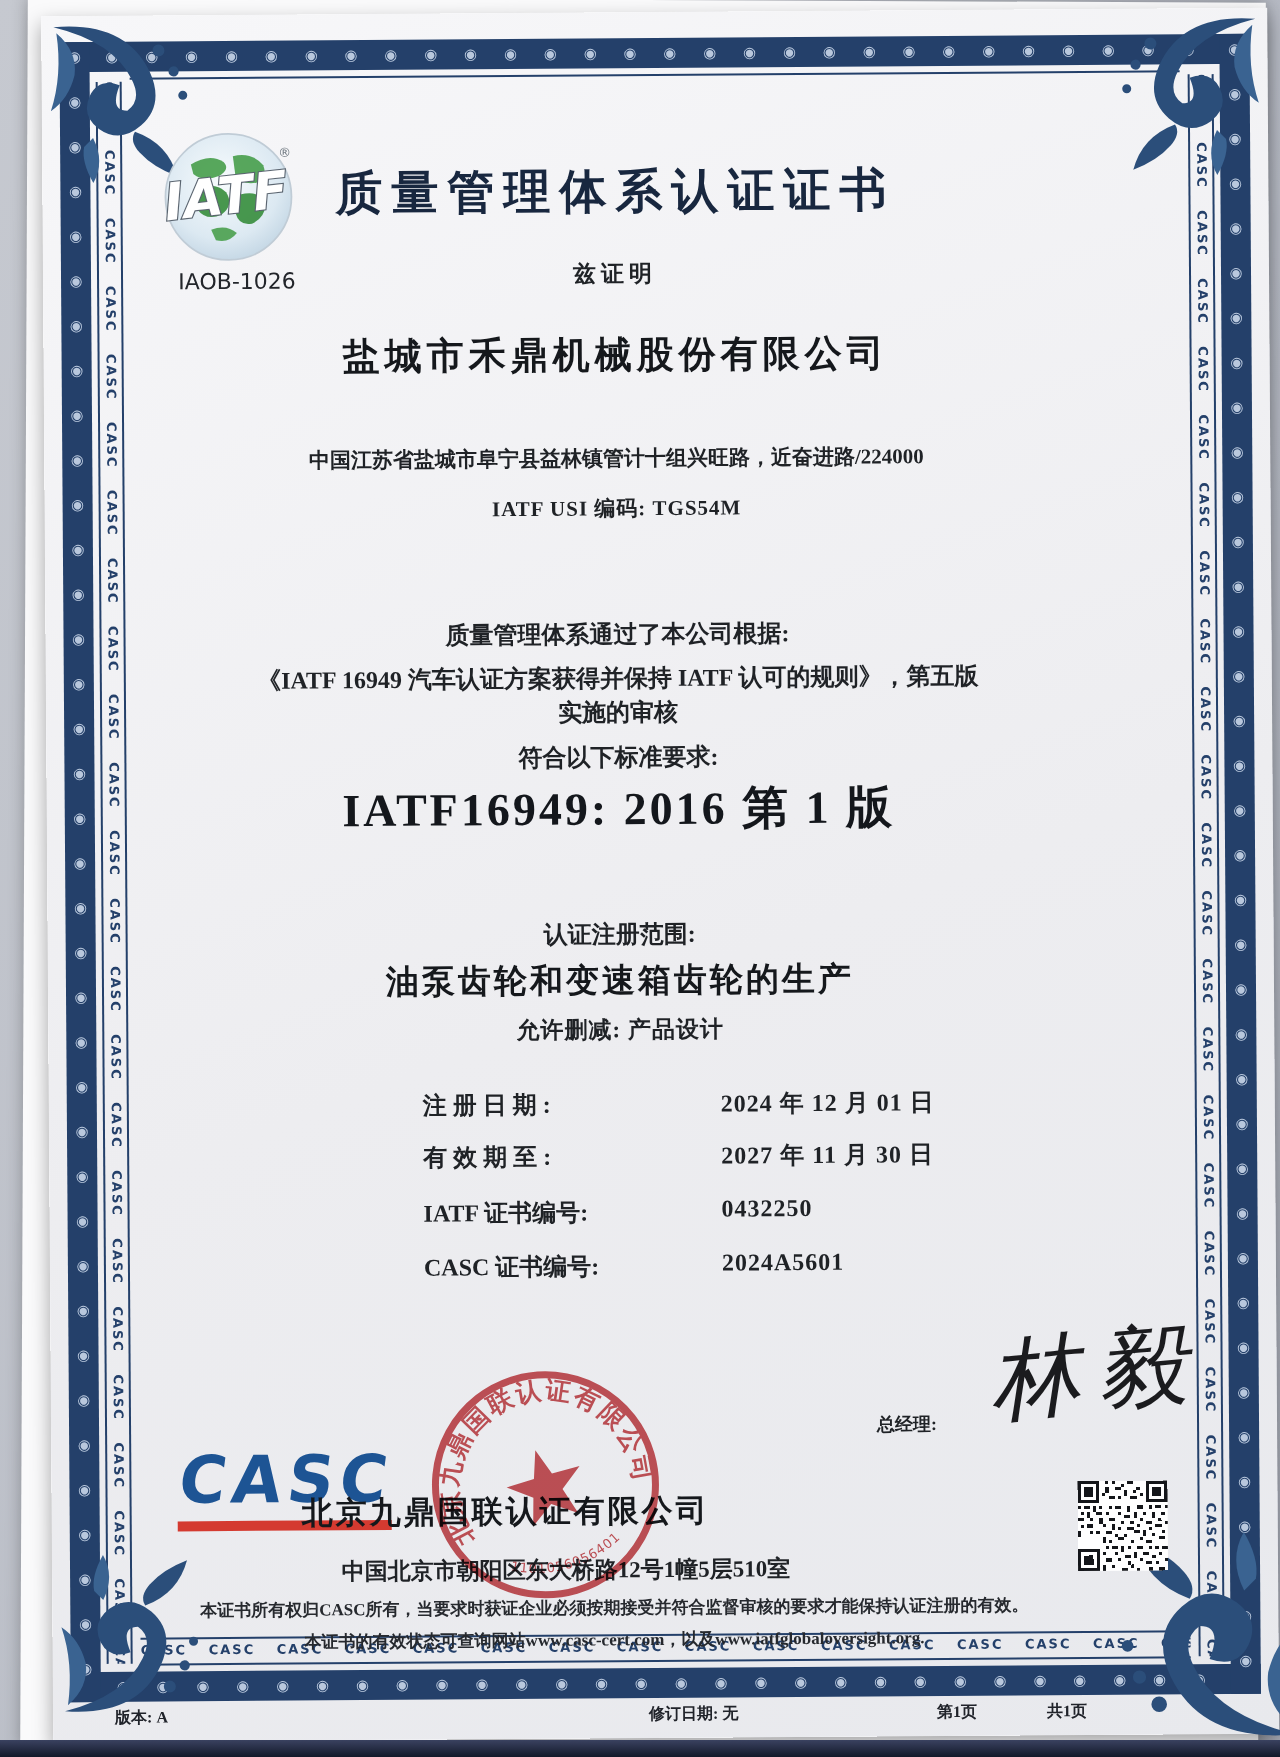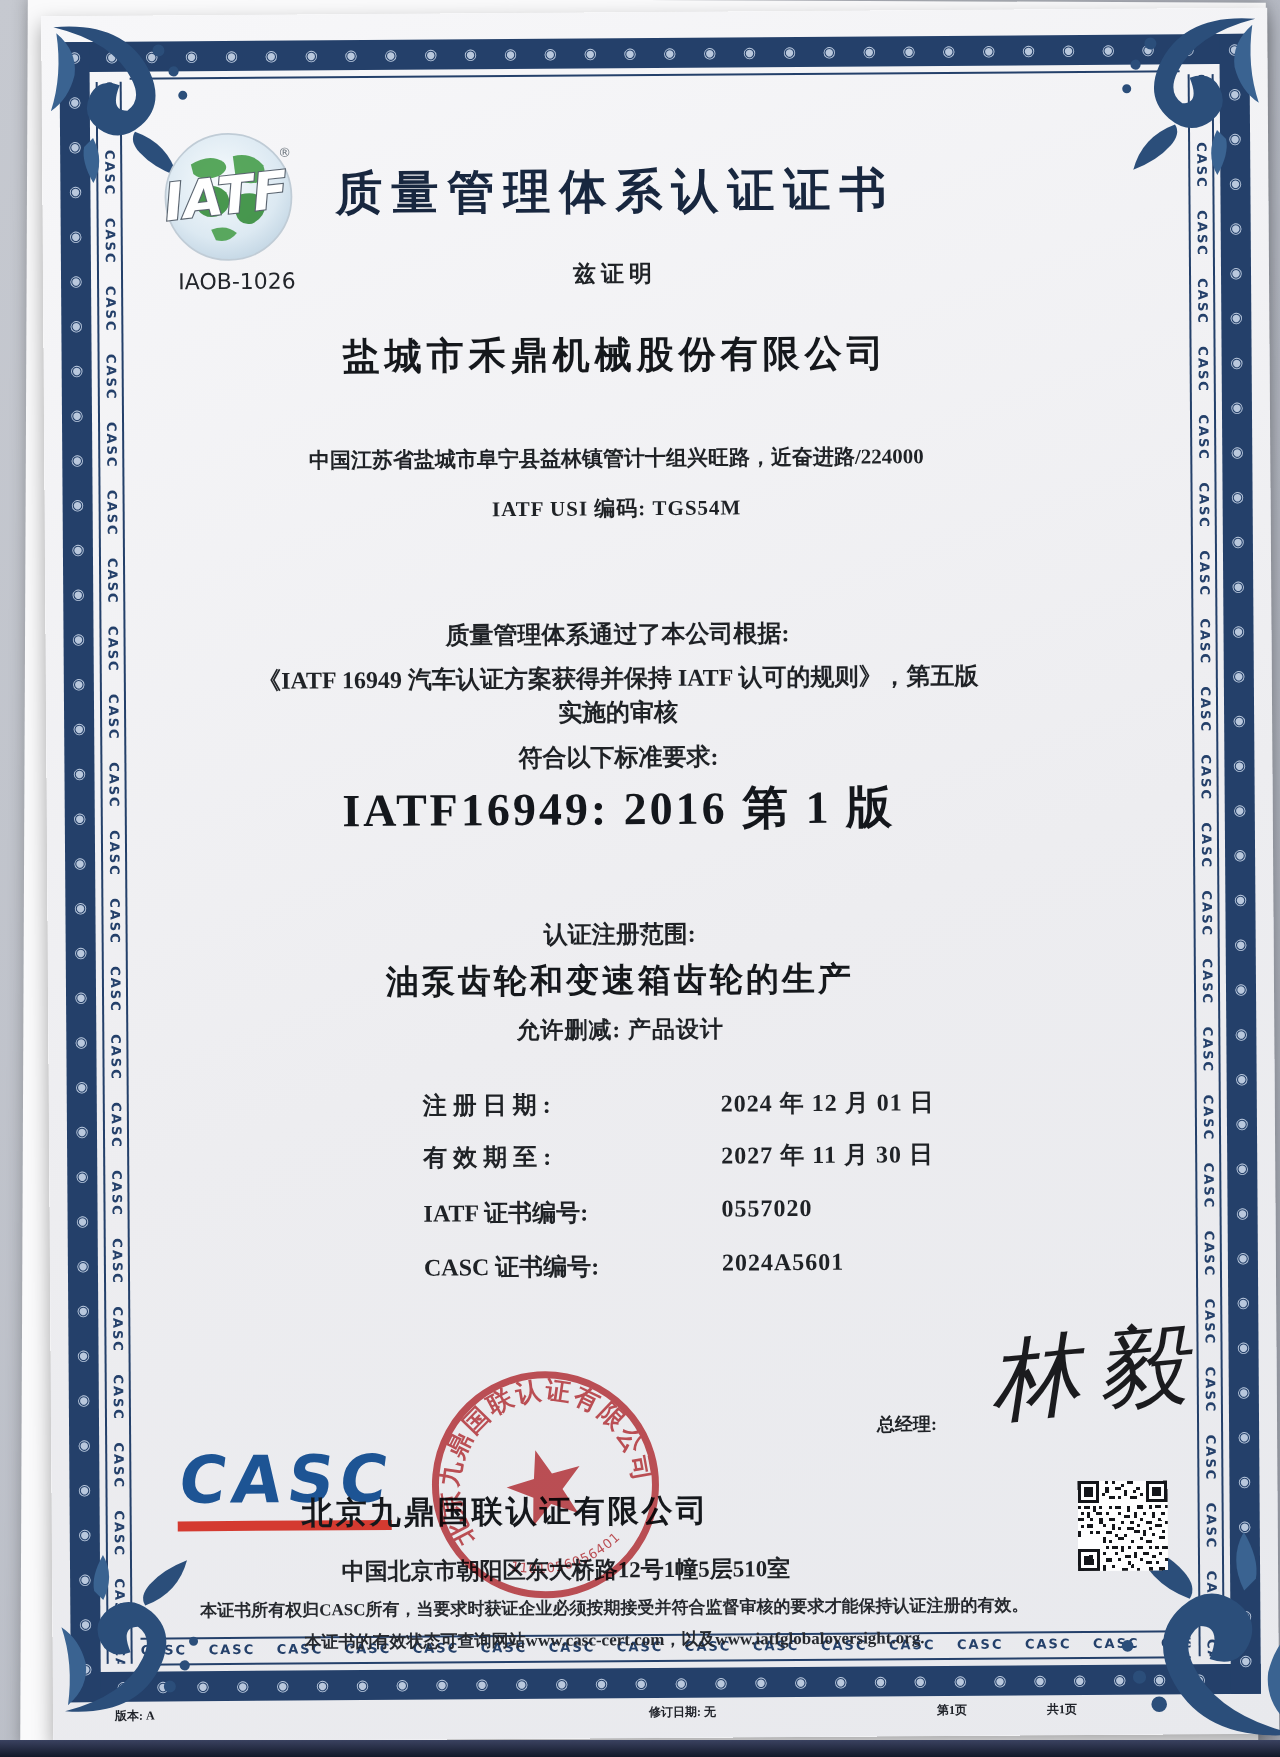--- a/index.html
+++ b/index.html
@@ -71,21 +71,21 @@
        line-height:66px;}
   .cascbar{left:126px;top:1506px;width:214px;height:10px;background:#d43a30;}
   .iname{left:194px;top:1478px;width:520px;font-size:31px;font-weight:bold;
          letter-spacing:3px;color:#15181c;}
   .iaddr{left:214px;top:1542px;width:600px;font-size:23px;font-weight:bold;}
   .fp{left:72px;width:980px;font-size:17px;font-weight:bold;color:#26292e;}
   .fp1{top:1584px;} .fp2{top:1616px;}
   .qr{left:1026px;top:1472px;width:90px;height:92px;z-index:3;}
   .stamp{left:374px;top:1352px;width:240px;height:240px;z-index:6;
          transform:rotate(-16deg);opacity:.86;mix-blend-mode:multiply;}
-  .foot{font-size:12px;font-weight:bold;top:1692px;color:#20232a;font-family:Liberation Serif, serif;}
+  .foot{font-size:16px;font-weight:bold;top:1692px;color:#20232a;font-family:Liberation Serif, serif;}
   .fv{left:62px;} .fr{left:596px;} .fpg{left:884px;} .fpgs{left:994px;}
   .sealtext{font-size:25px;letter-spacing:2.5px;fill:#c2383d;font-weight:bold;
             font-family:"Liberation Serif",serif;}
   .sealnum{font-size:13px;letter-spacing:1px;fill:#c2383d;font-family:"DejaVu Sans",sans-serif;}
 </style>
 </head>
 <body>
 
 <div class="sheet2"></div>
 
@@ -185,21 +185,21 @@
   <div class="abs frow r1">
     <span class="lab">注 册 日 期 :</span>
     <span class="val">2024 年 12 月 01 日</span>
   </div>
   <div class="abs frow r2">
     <span class="lab">有 效 期 至 :</span>
     <span class="val">2027 年 11 月 30 日</span>
   </div>
   <div class="abs frow r3">
     <span class="lab">IATF 证书编号:</span>
-    <span class="val">0557020</span>
+    <span class="val">0432250</span>
   </div>
   <div class="abs frow r4">
     <span class="lab">CASC 证书编号:</span>
     <span class="val">2024A5601</span>
   </div>
 
   <div class="abs signlab">总经理:</div>
   <div class="abs sig">林毅</div>
 
   <div class="abs casclogo">CASC</div>

